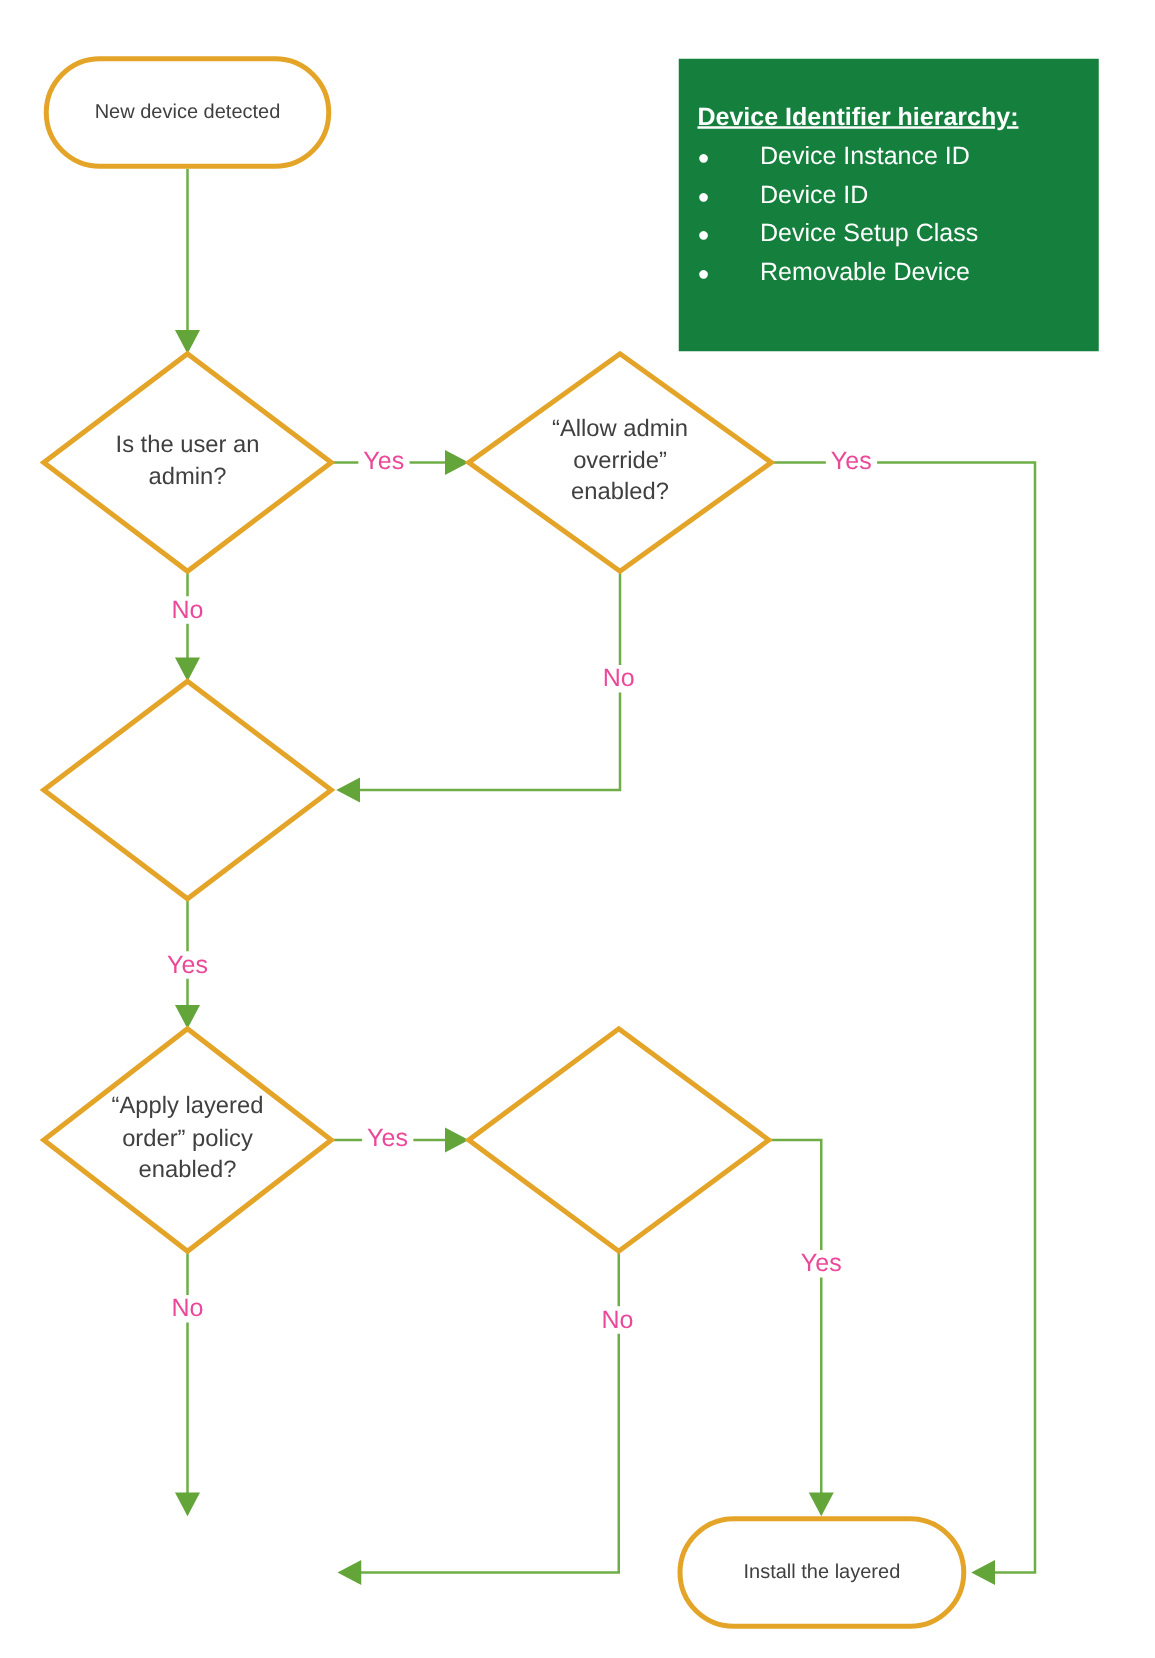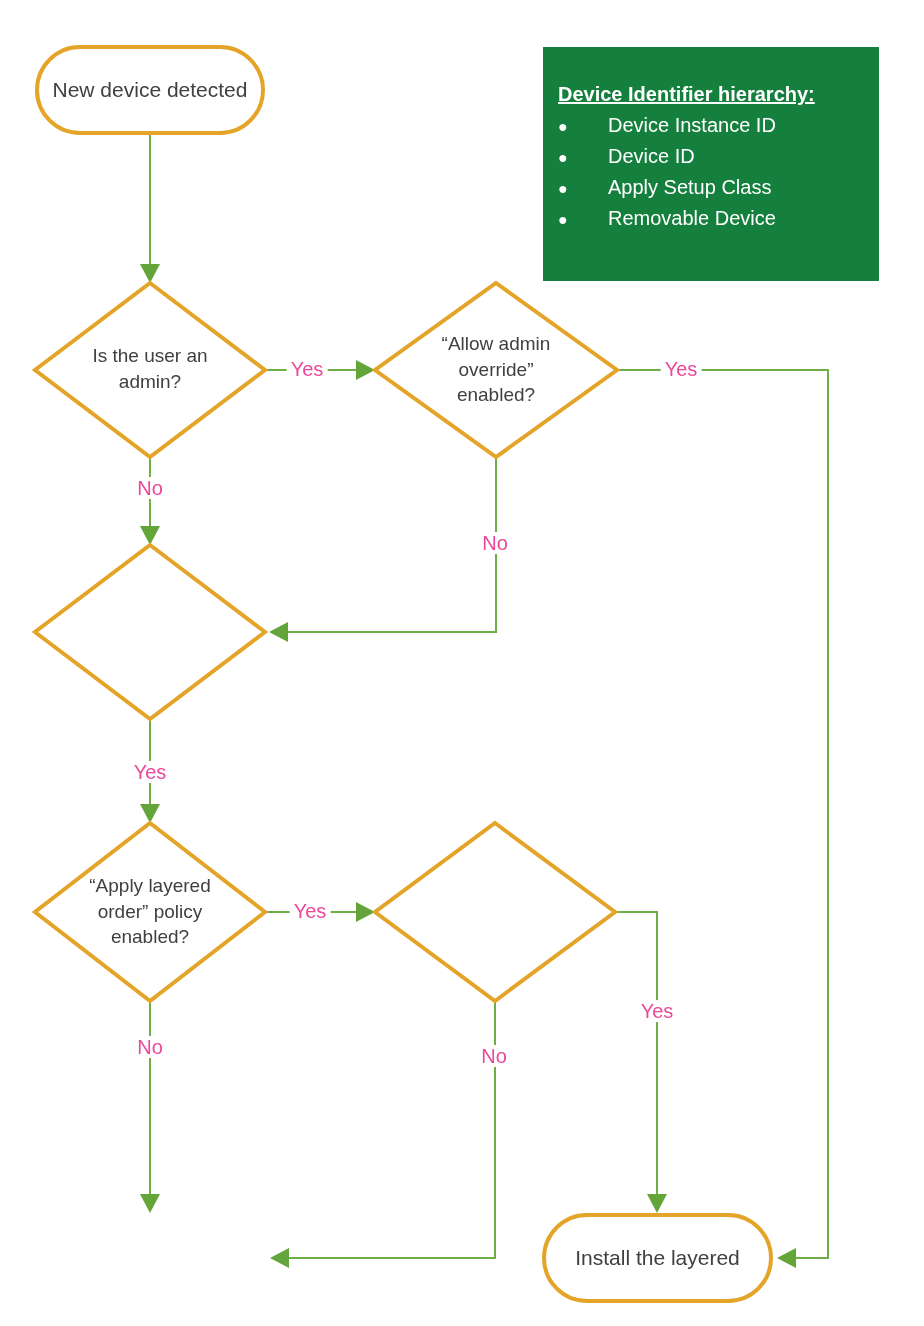--- a/index.html
+++ b/index.html
@@ -4,21 +4,21 @@
 <style>
   html,body{margin:0;padding:0;background:#fff;}
   .stage{
     position:relative;width:924px;height:1326px;background:#fff;
     font-family:"Liberation Sans",sans-serif;overflow:hidden;
   }
   .stage svg{position:absolute;left:0;top:0;}
   .terminal{
     position:absolute;display:flex;align-items:center;justify-content:center;
     border:4px solid #E3A428;border-radius:46px;background:#fff;
-    color:#404040;font-size:21px;text-align:center;box-sizing:border-box;
+    color:#404040;font-size:16px;text-align:center;box-sizing:border-box;
   }
   .dtext{
     position:absolute;transform:translate(-50%,-50%);
     color:#404040;font-size:19px;line-height:1.35;text-align:center;
   }
   .edge-label{
     position:absolute;transform:translate(-50%,-50%);
     color:#ec4899;font-size:20px;background:#fff;padding:0 4px;line-height:1.1;
   }
   .infobox{
@@ -100,21 +100,21 @@
     <div class="row">
       <span class="bullet">●</span>
       <span>Device Instance ID</span>
     </div>
     <div class="row">
       <span class="bullet">●</span>
       <span>Device ID</span>
     </div>
     <div class="row">
       <span class="bullet">●</span>
-      <span>Apply Setup Class</span>
+      <span>Device Setup Class</span>
     </div>
     <div class="row">
       <span class="bullet">●</span>
       <span>Removable Device</span>
     </div>
   </div>
 
 </div>
 
 </body></html>

